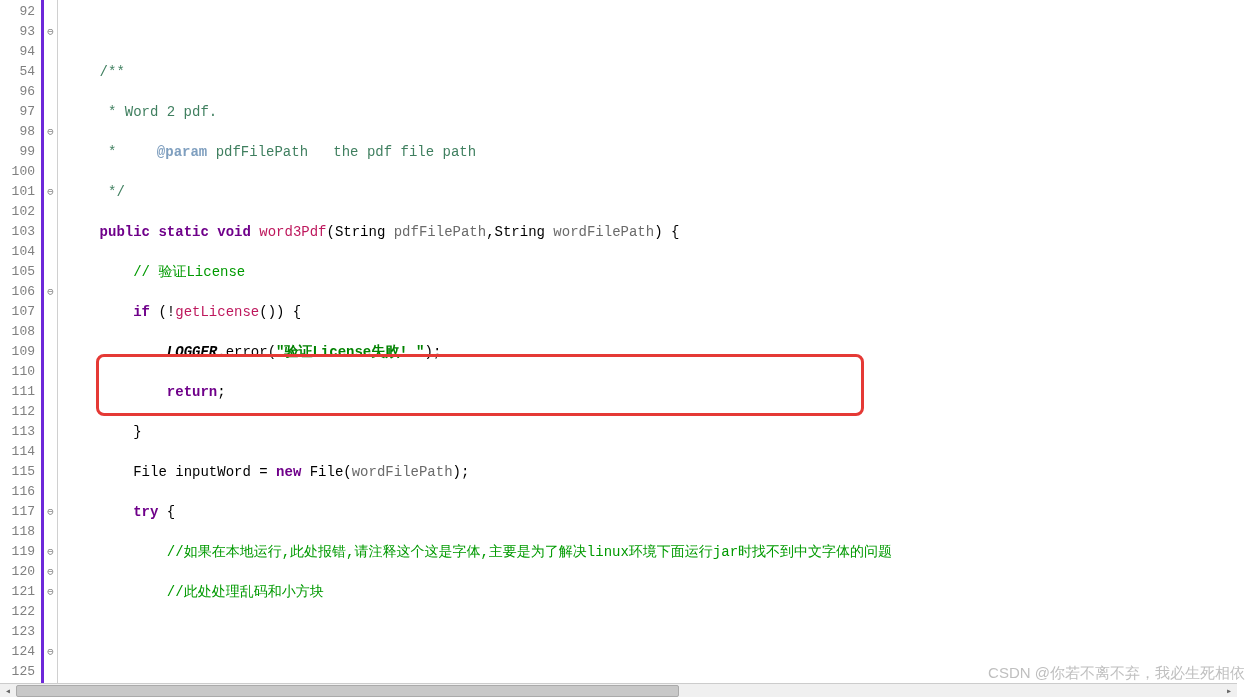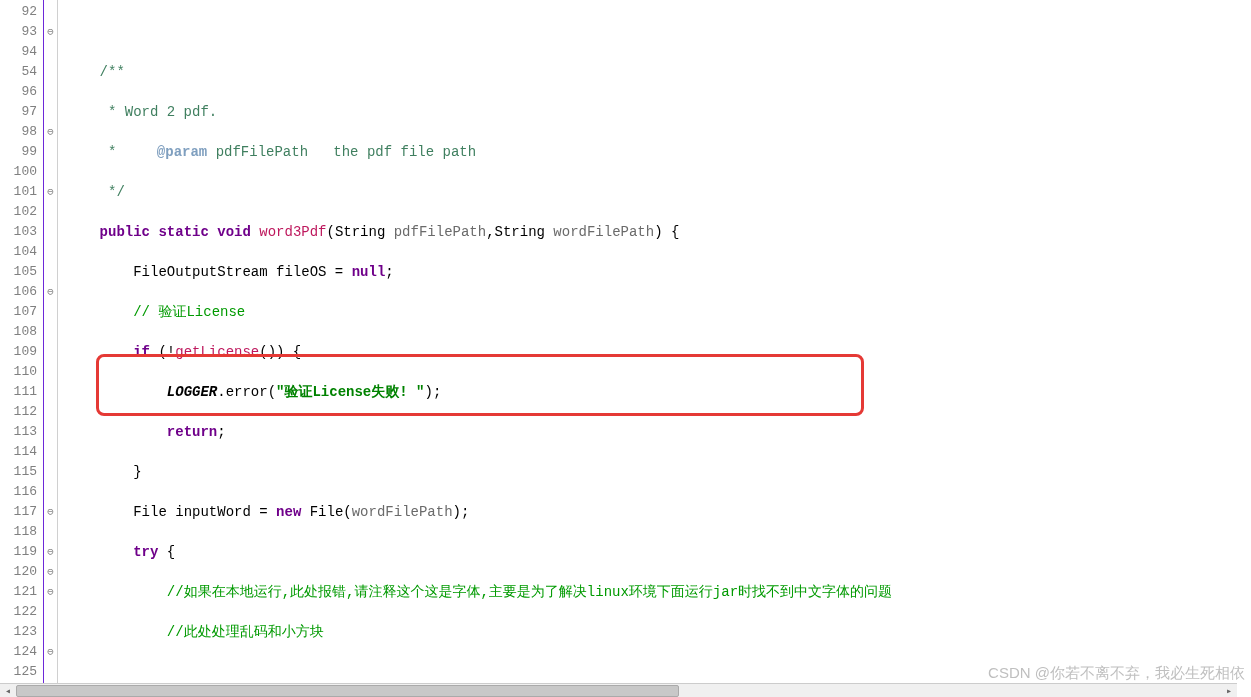--- a/index.html
+++ b/index.html
@@ -14,21 +14,21 @@
     position: relative;
   }
   .editor {
     display: flex;
     height: 100%;
     width: 100%;
   }
   .gutter {
     width: 44px;
     background: #ffffff;
-    border-right: 1px solid #6d28d9;
+    border-right: 3px solid #6d28d9;
     text-align: right;
     padding-right: 6px;
     color: #808080;
     font-size: 13px;
     line-height: 20px;
     user-select: none;
     padding-top: 2px;
   }
   .gutter .ln { height: 20px; }
   .fold-col {
@@ -178,21 +178,20 @@
     <div class="f">⊖</div>
     <div class="f"></div>
   </div>
   <div class="code">
 <div class="line"> </div>
 <div class="line">    <span class="doc">/**</span></div>
 <div class="line">    <span class="doc"> * Word 2 pdf.</span></div>
 <div class="line">    <span class="doc"> * </span><span class="tag">@param</span><span class="doc"> pdfFilePath   </span><span class="doc">the pdf file path</span></div>
 <div class="line">    <span class="doc"> */</span></div>
 <div class="line">    <span class="kw">public</span> <span class="kw">static</span> <span class="kw">void</span> <span class="nb">word3Pdf</span><span>(String </span><span class="param">pdfFilePath</span><span>,String </span><span class="param">wordFilePath</span><span>) {</span></div>
-<div class="line">        <span>FileOutputStream </span><span class="fld">fileOS</span><span> = </span><span class="kw">null</span><span>;</span></div>
 <div class="line">        <span class="cm">// 验证License</span></div>
 <div class="line">        <span class="kw">if</span><span> (!</span><span class="mi">getLicense</span><span>()) {</span></div>
 <div class="line">            <span class="mib">LOGGER</span><span>.error(</span><span class="str">"验证License失败! "</span><span>);</span></div>
 <div class="line">            <span class="kw">return</span><span>;</span></div>
 <div class="line">        <span>}</span></div>
 <div class="line">        <span>File </span><span class="fld">inputWord</span><span> = </span><span class="kw">new</span><span> File(</span><span class="param">wordFilePath</span><span>);</span></div>
 <div class="line">        <span class="kw">try</span><span> {</span></div>
 <div class="line">            <span class="cm">//如果在本地运行,此处报错,请注释这个这是字体,主要是为了解决linux环境下面运行jar时找不到中文字体的问题</span></div>
 <div class="line">            <span class="cm">//此处处理乱码和小方块</span></div>
 

